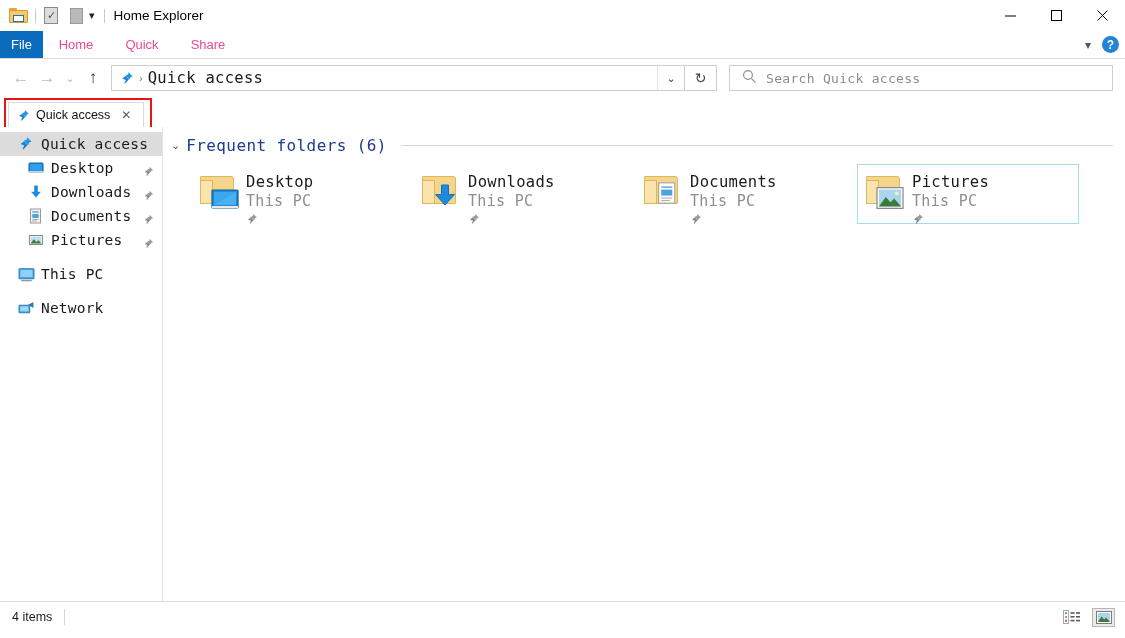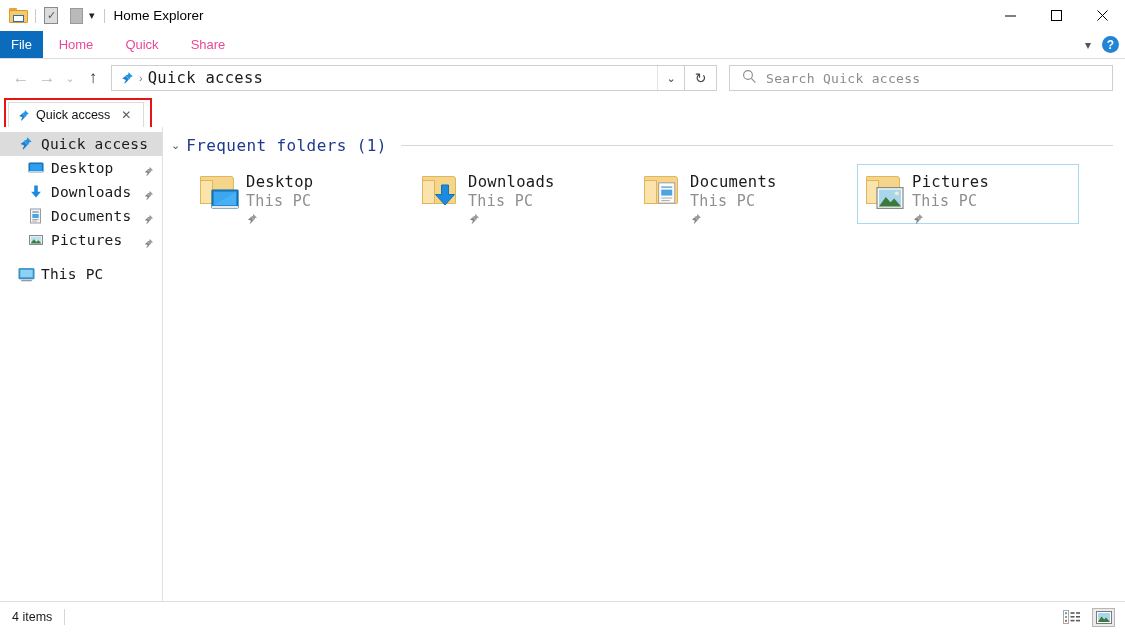--- a/index.html
+++ b/index.html
@@ -625,26 +625,36 @@
           <rect x="1" y="2.5" width="14" height="9.5" rx="0.6" fill="#4aa8e6" stroke="#2b7db5" stroke-width="1"></rect>
           <rect x="2.3" y="3.7" width="11.4" height="6.6" fill="#8fd0f5"></rect>
           <rect x="3" y="13" width="10" height="1.4" fill="#9a9a9a"></rect>
         </svg>
       </span>
       <span class="nav-label mono">This PC</span>
     </div>
 
     <div class="nav-gap"></div>
 
+    <div class="nav-item root">
+      <span class="icon16">
+        <svg width="17" height="17" viewBox="0 0 16 16">
+          <rect x="1" y="5" width="10" height="7" rx="0.6" fill="#4aa8e6" stroke="#2b7db5" stroke-width="1"></rect>
+          <rect x="2.2" y="6" width="7.6" height="4.6" fill="#9fd8f7"></rect>
+          <path d="M9.5 4.5 L14.5 1.8 L14.5 7.5 Z" fill="#2b7db5"></path>
+        </svg>
+      </span>
+      <span class="nav-label mono">Network</span>
+    </div>
   </div>
 
   <div id="content">
     <div id="group-header">
       <span id="group-chevron">⌄</span>
-      <span id="group-title" class="mono">Frequent folders (1)</span>
+      <span id="group-title" class="mono">Frequent folders (6)</span>
       <span id="group-rule"></span>
     </div>
 
     <div id="tiles">
 
       <div class="tile">
         <span class="tile-icon">
           <span class="folder-lg">
               <span class="back"></span>
               <span class="front"></span>

